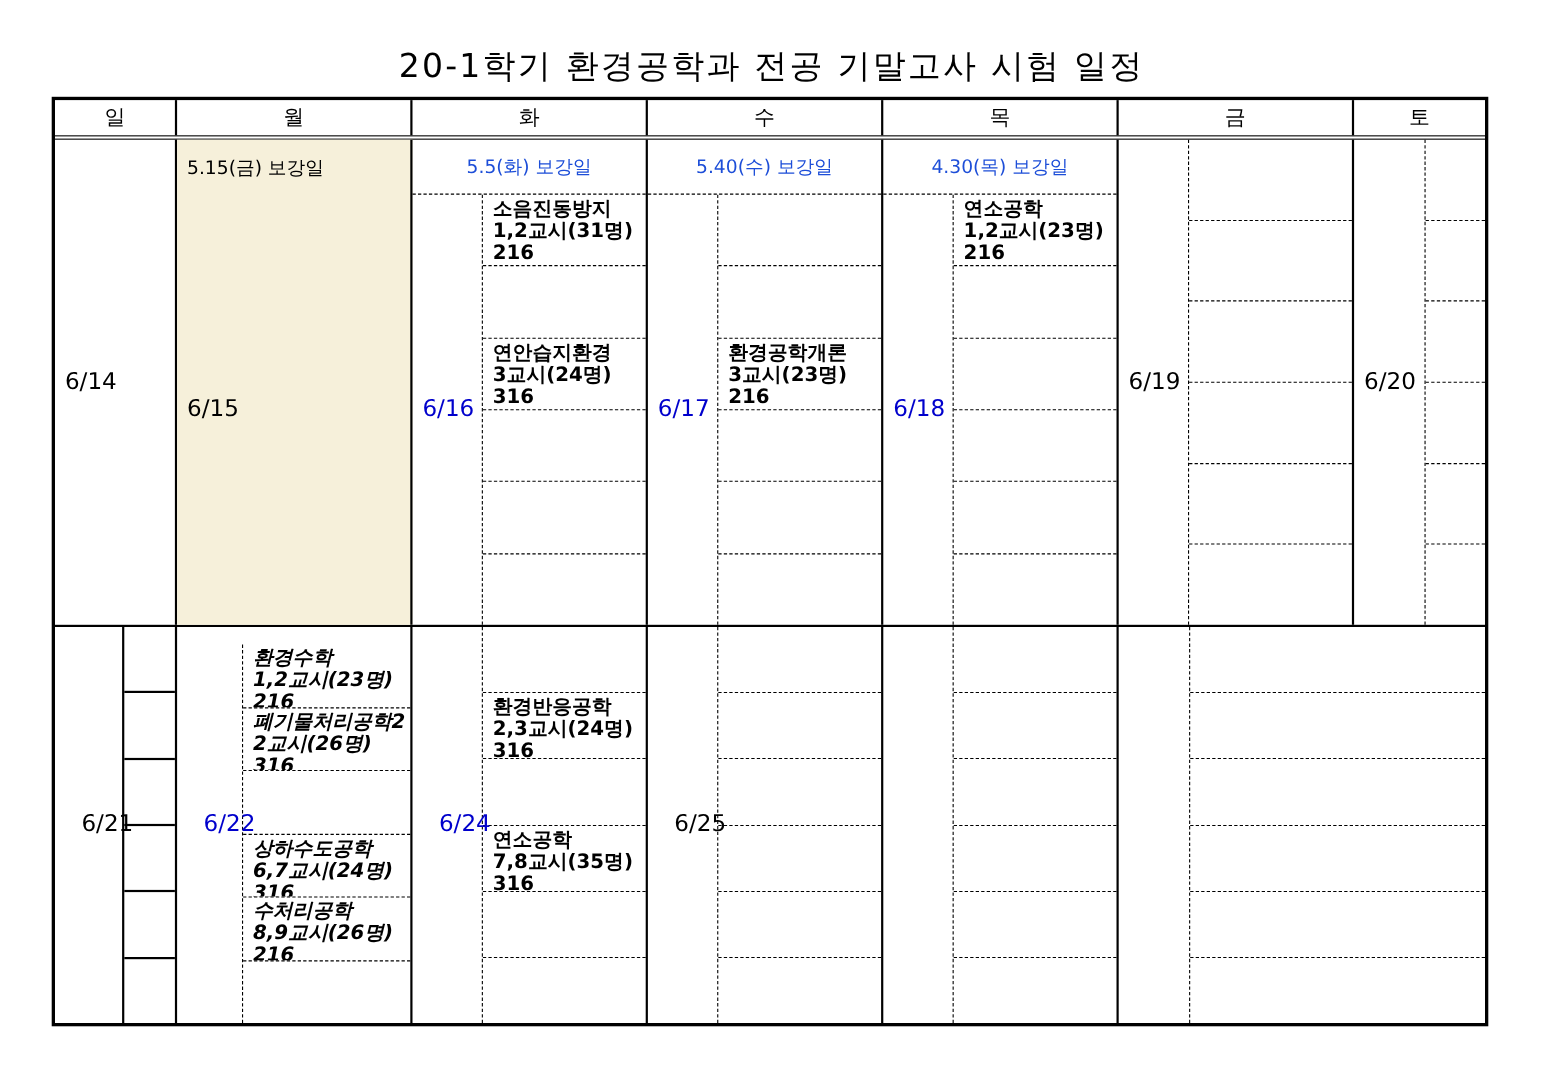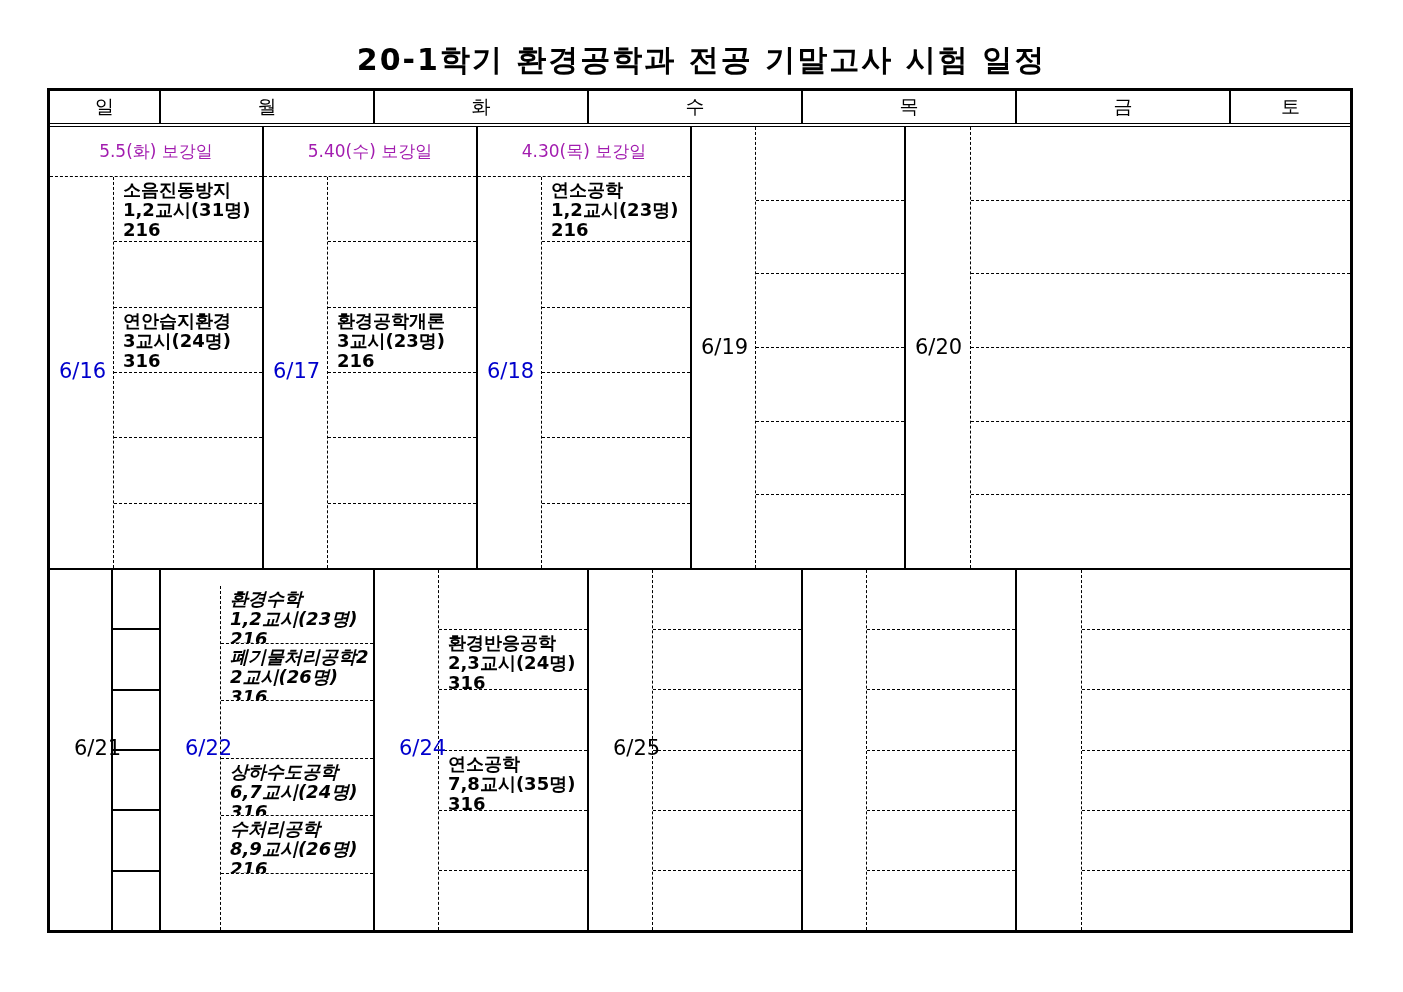--- a/index.html
+++ b/index.html
@@ -4,21 +4,21 @@
 <style>
   * { margin:0; padding:0; box-sizing:border-box; }
   html,body { background:#fff; }
   .page {
     position:relative; width:1403px; height:992px; background:#ffffff;
     font-family:"DejaVu Sans","Liberation Sans",sans-serif; color:#000;
     overflow:hidden;
   }
   .title {
     position:absolute; top:40px; left:0; width:1403px;
-    text-align:center; font-size:30px; font-weight:bold; letter-spacing:2px;
+    text-align:center; font-size:30px; font-weight:normal; letter-spacing:2px;
   }
   .cal {
     position:absolute; left:47px; top:88px; width:1306px; height:845px;
     border:3px solid #000;
   }
   .hrow { display:flex; height:36px; border-bottom:4px double #000; }
   .hcell {
     border-right:2px solid #000; display:flex; align-items:center; justify-content:center;
     font-size:19px;
   }
@@ -28,21 +28,21 @@
   .row2 { height:360px; }
   .dcell { position:relative; border-right:2px solid #000; height:100%; }
   .dcell:last-child { border-right:none; }
   .w-sun { width:111px; } .w-day { width:214px; } .w-sat { flex:1; }
   .hl { background:#F6F0DA; }
 
   .band {
     position:absolute; top:0; left:0; right:0; height:50px;
     border-bottom:1px dashed #000;
     display:flex; align-items:center; justify-content:center;
-    font-size:17px; color:#a21caf;
+    font-size:17px; color:#1d4ed8;
   }
   .band-plain {
     border-bottom:none; color:#000; justify-content:flex-start; padding-left:9px;
   }
   .date {
     position:absolute; left:9px; font-size:21px; color:#000; z-index:2; white-space:nowrap;
   }
   .blue { color:#0000CC; }
   .d-w1b { top:232px; }   
   .d-w1  { top:208px; }   
@@ -81,21 +81,28 @@
       <div class="hcell w-day">월</div>
       <div class="hcell w-day">화</div>
       <div class="hcell w-day">수</div>
       <div class="hcell w-day">목</div>
       <div class="hcell w-day">금</div>
       <div class="hcell w-sat">토</div>
     </div>
 
     <div class="row row1">
 
-
+      <div class="dcell w-sun">
+        <div class="date d-w1">6/14</div>
+      </div>
+
+      <div class="dcell w-day hl">
+        <div class="band band-plain">5.15(금) 보강일</div>
+        <div class="date d-w1b">6/15</div>
+      </div>
 
       <div class="dcell w-day">
         <div class="band">5.5(화) 보강일</div>
         <div class="date d-w1b blue">6/16</div>
         <div class="slots sl-banded">
           <div class="slot">
             <div class="xline">소음진동방지</div>
             <div class="xline">1,2교시(31명)</div>
             <div class="xline">216</div>
           </div>

